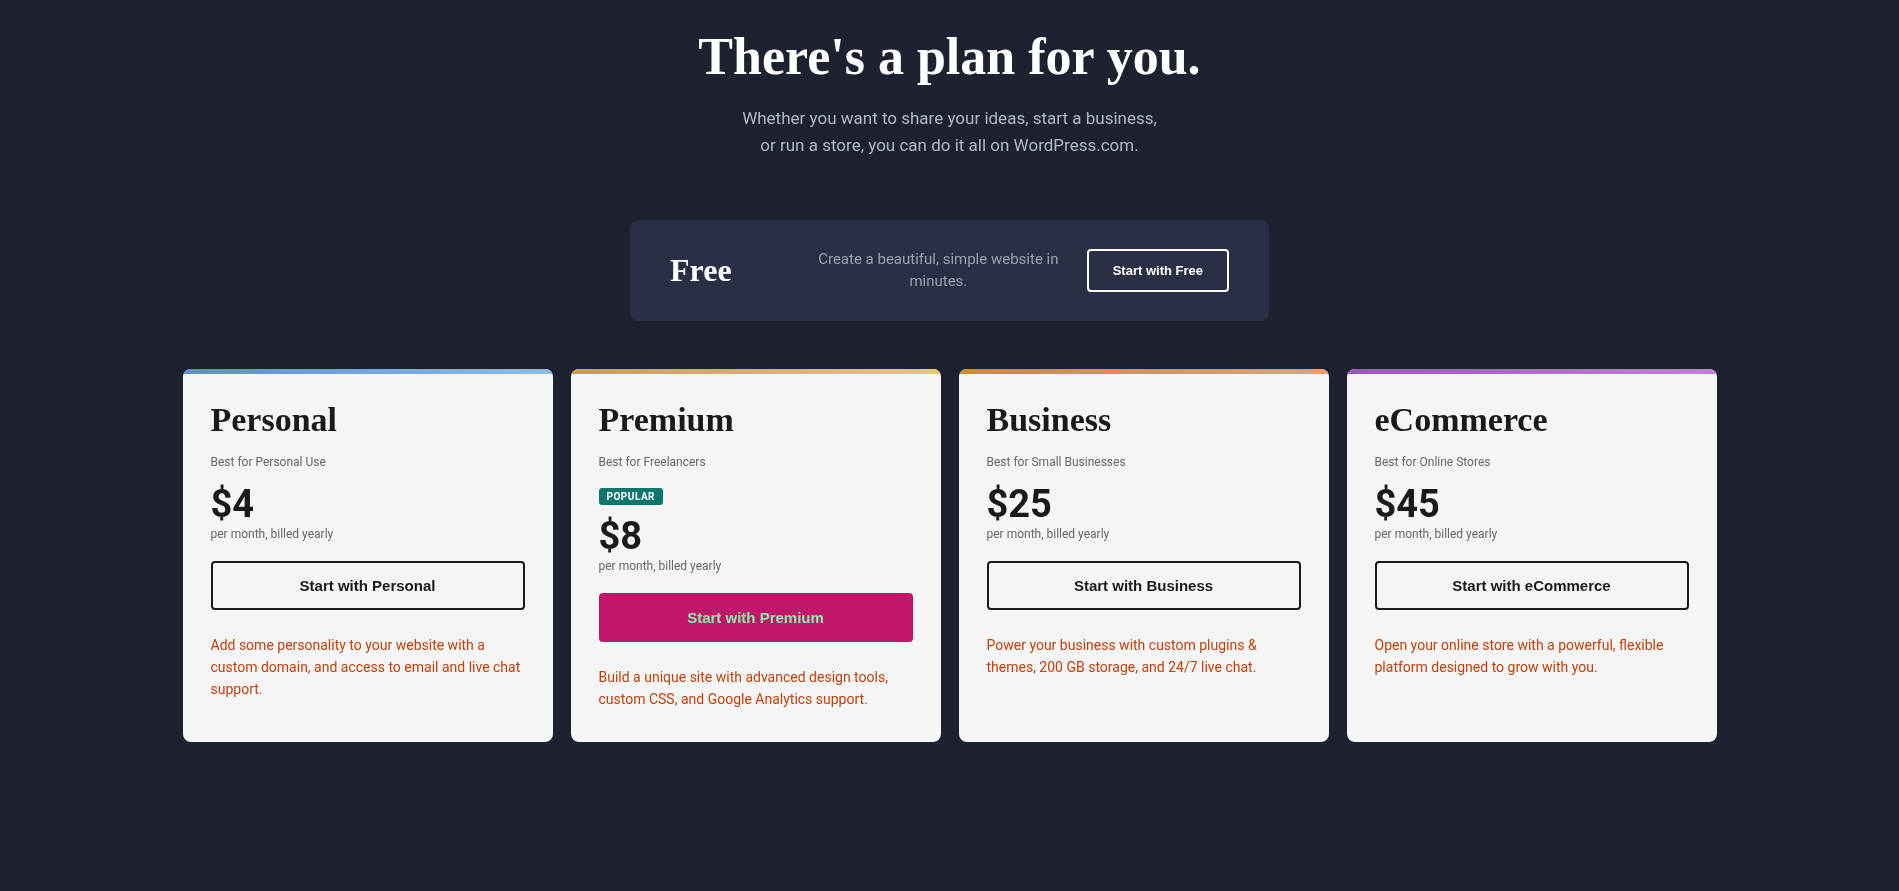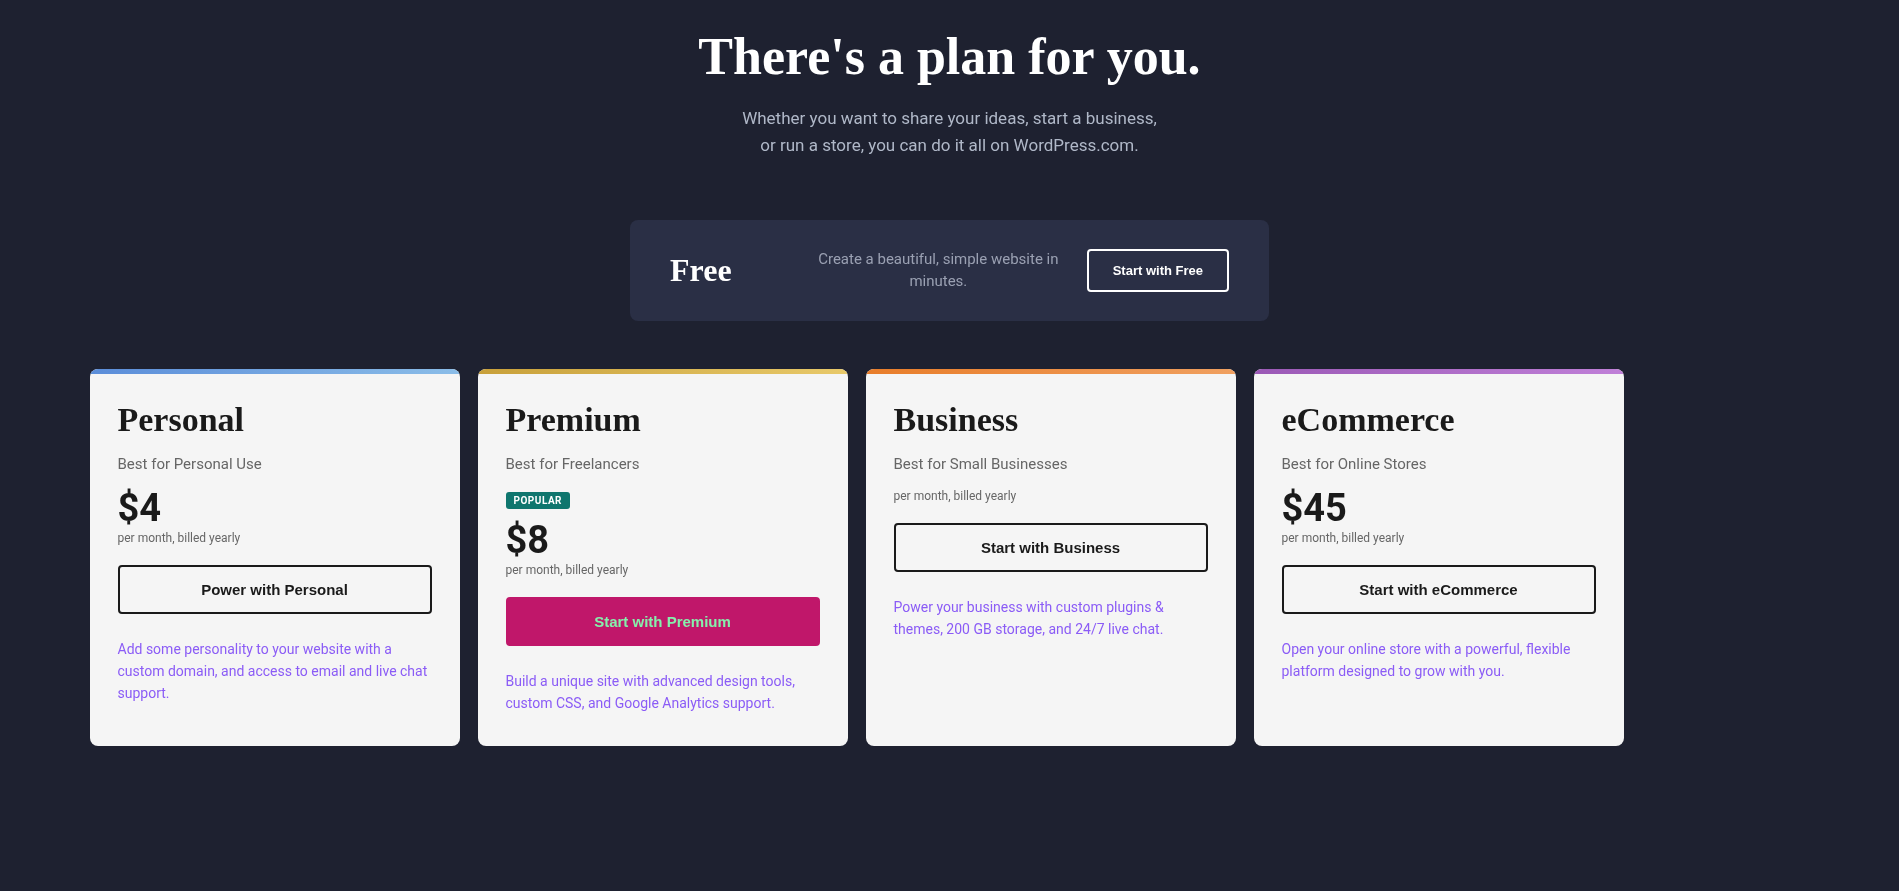--- a/index.html
+++ b/index.html
@@ -71,20 +71,21 @@
       cursor: pointer;
       white-space: nowrap;
     }
 
     .plans-grid {
       display: flex;
       gap: 18px;
       padding: 8px 40px 40px;
       width: 100%;
       max-width: 1800px;
+      justify-content: center;
     }
 
     .plan-card {
       background: #f5f5f5;
       border-radius: 8px;
       padding: 32px 28px;
       width: 370px;
       min-height: 340px;
       color: #1a1a1a;
       position: relative;
@@ -107,21 +108,21 @@
 
     .plan-title {
       font-size: 34px;
       font-weight: 700;
       font-family: Georgia, serif;
       color: #1a1a1a;
       margin-bottom: 4px;
     }
 
     .plan-subtitle {
-      font-size: 15px;
+      font-size: 12px;
       color: #666;
       margin-bottom: 16px;
       margin-top: 16px;
     }
 
     .popular-badge {
       display: inline-block;
       background: #0f766e;
       color: #fff;
       font-size: 10px;
@@ -161,21 +162,21 @@
     }
 
     .plan-btn.premium-btn {
       background: #c0176a;
       border-color: #c0176a;
       color: #86efac;
     }
 
     .plan-description {
       font-size: 14px;
-      color: #8b5cf6;
+      color: #c2410c;
       line-height: 1.6;
     }
   </style>
 </head>
 <body>
 
 <div class="hero">
   <h1 class="hero-title">There's a plan for you.</h1>
   <p class="hero-subtitle">
     <span>Whether you want to share your ideas, start a business,</span><br>
@@ -189,37 +190,38 @@
   <button class="free-banner-btn">Start with Free</button>
 </div>
 
 <div class="plans-grid">
 
   <div class="plan-card personal">
     <div class="plan-title">Personal</div>
     <div class="plan-subtitle">Best for Personal Use</div>
     <div class="plan-price">$4</div>
     <div class="plan-billing">per month, billed yearly</div>
-    <button class="plan-btn">Power with Personal</button>
+    <button class="plan-btn">Start with Personal</button>
     <div class="plan-description">Add some personality to your website with a custom domain, and access to email and live chat support.</div>
   </div>
 
   <div class="plan-card premium">
     <div class="plan-title">Premium</div>
     <div class="plan-subtitle">Best for Freelancers</div>
     <div class="popular-badge">POPULAR</div>
     <div class="plan-price">$8</div>
     <div class="plan-billing">per month, billed yearly</div>
     <button class="plan-btn premium-btn">Start with Premium</button>
     <div class="plan-description">Build a unique site with advanced design tools, custom CSS, and Google Analytics support.</div>
   </div>
 
   <div class="plan-card business">
     <div class="plan-title">Business</div>
     <div class="plan-subtitle">Best for Small Businesses</div>
+    <div class="plan-price">$25</div>
     <div class="plan-billing">per month, billed yearly</div>
     <button class="plan-btn">Start with Business</button>
     <div class="plan-description">Power your business with custom plugins &amp; themes, 200 GB storage, and 24/7 live chat.</div>
   </div>
 
   <div class="plan-card ecommerce">
     <div class="plan-title">eCommerce</div>
     <div class="plan-subtitle">Best for Online Stores</div>
     <div class="plan-price">$45</div>
     <div class="plan-billing">per month, billed yearly</div>

